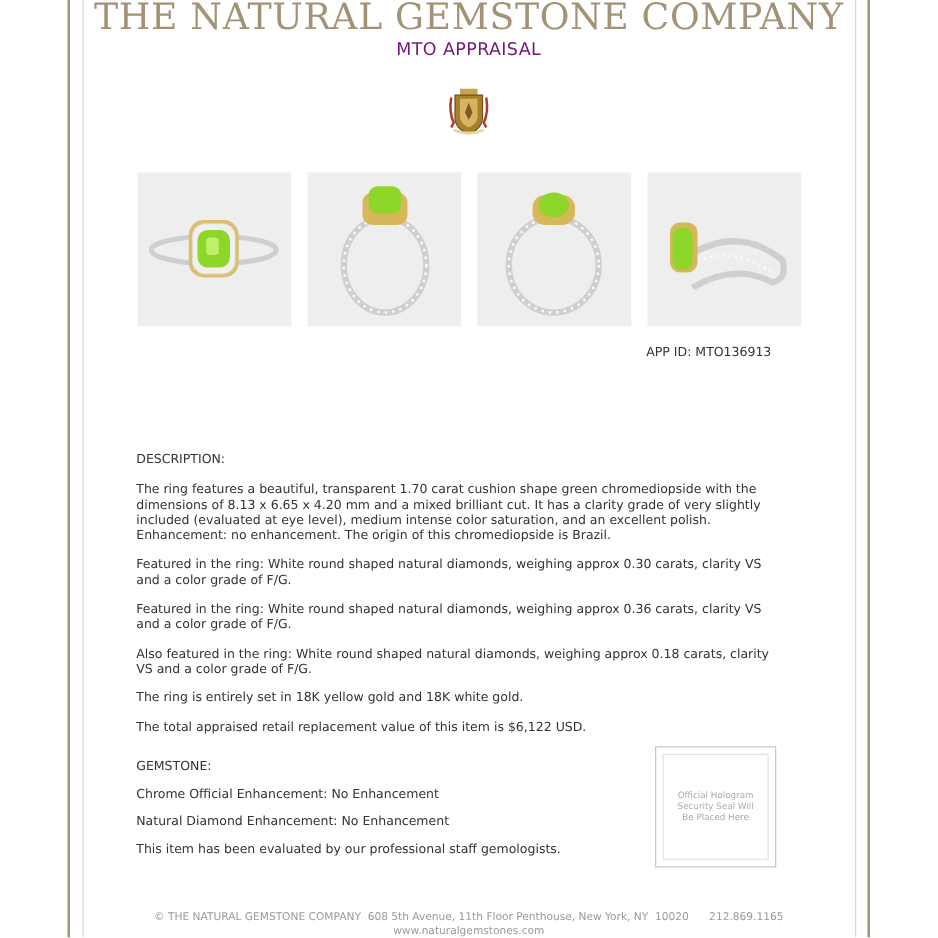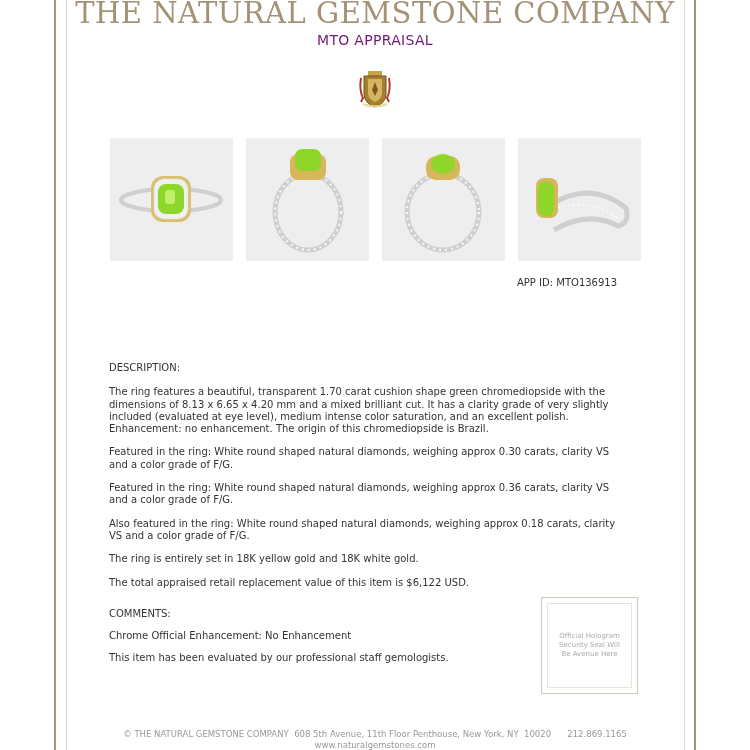--- a/index.html
+++ b/index.html
@@ -13,21 +13,21 @@
   .subtitle { position:absolute; top:32px; left:0; width:750px; text-align:center; font-size:14px; color:#701a75; letter-spacing:0.3px; }
   .crest { position:absolute; left:357px; top:68px; width:36px; height:42px; }
   .photos { position:absolute; top:138px; left:110px; display:flex; gap:13px; }
   .photo { width:123px; height:123px; background:#eeeeee; position:relative; overflow:hidden; }
   .appid { position:absolute; top:277px; left:517px; font-size:10px; color:#333; }
   .desc { position:absolute; top:362px; left:109px; width:532px; font-size:10px; line-height:12.3px; color:#333; }
   .desc p { margin:0 16px 11px 0; }
   .desc .h { margin-bottom:12px; }
   .comments { position:absolute; top:608px; left:109px; width:400px; font-size:10px; color:#333; }
   .comments p { margin:0 0 11px 0; }
-  .seal { position:absolute; left:541px; top:597px; width:97px; height:97px; border:1px solid #cfc8bb; box-sizing:border-box; }
+  .seal { position:absolute; left:524px; top:597px; width:97px; height:97px; border:1px solid #cfc8bb; box-sizing:border-box; }
   .seal-inner { position:absolute; left:5px; top:5px; right:5px; bottom:5px; border:1px solid #e8e4dc; display:flex; align-items:center; justify-content:center; text-align:center; font-size:7px; line-height:9px; color:#aaa; }
   .footer { position:absolute; top:729px; left:0; width:750px; text-align:center; font-size:8.5px; color:#999; line-height:11px; }
 </style>
 </head>
 <body>
 
 <div class="vline outer-l"></div>
 <div class="vline inner-l"></div>
 <div class="vline inner-r"></div>
 <div class="vline outer-r"></div>
@@ -89,31 +89,32 @@
   <p class="h">DESCRIPTION:</p>
   <p>The ring features a beautiful, transparent 1.70 carat cushion shape green chromediopside with the dimensions of 8.13 x 6.65 x 4.20 mm and a mixed brilliant cut. It has a clarity grade of very slightly included (evaluated at eye level), medium intense color saturation, and an excellent polish. Enhancement: no enhancement. The origin of this chromediopside is Brazil.</p>
   <p>Featured in the ring: White round shaped natural diamonds, weighing approx 0.30 carats, clarity VS and a color grade of F/G.</p>
   <p>Featured in the ring: White round shaped natural diamonds, weighing approx 0.36 carats, clarity VS and a color grade of F/G.</p>
   <p>Also featured in the ring: White round shaped natural diamonds, weighing approx 0.18 carats, clarity VS and a color grade of F/G.</p>
   <p>The ring is entirely set in 18K yellow gold and 18K white gold.</p>
   <p>The total appraised retail replacement value of this item is $6,122 USD.</p>
 </div>
 
 <div class="comments">
-  <p class="h">COMMENTS:</p>
+  <p class="h">GEMSTONE:</p>
   <p>Chrome Official Enhancement: No Enhancement</p>
+  <p>Natural Diamond Enhancement: No Enhancement</p>
   <p>This item has been evaluated by our professional staff gemologists.</p>
 </div>
 
 <div class="seal">
   <div class="seal-inner">
     <div>
       <div>Official Hologram</div>
       <div>Security Seal Will</div>
-      <div>Be Avenue Here</div>
+      <div>Be Placed Here</div>
     </div>
   </div>
 </div>
 
 <div class="footer">
   <div style="white-space:pre;">© THE NATURAL GEMSTONE COMPANY  608 5th Avenue, 11th Floor Penthouse, New York, NY  10020      212.869.1165</div>
   <div>www.naturalgemstones.com</div>
 </div>
 
 </body></html>

